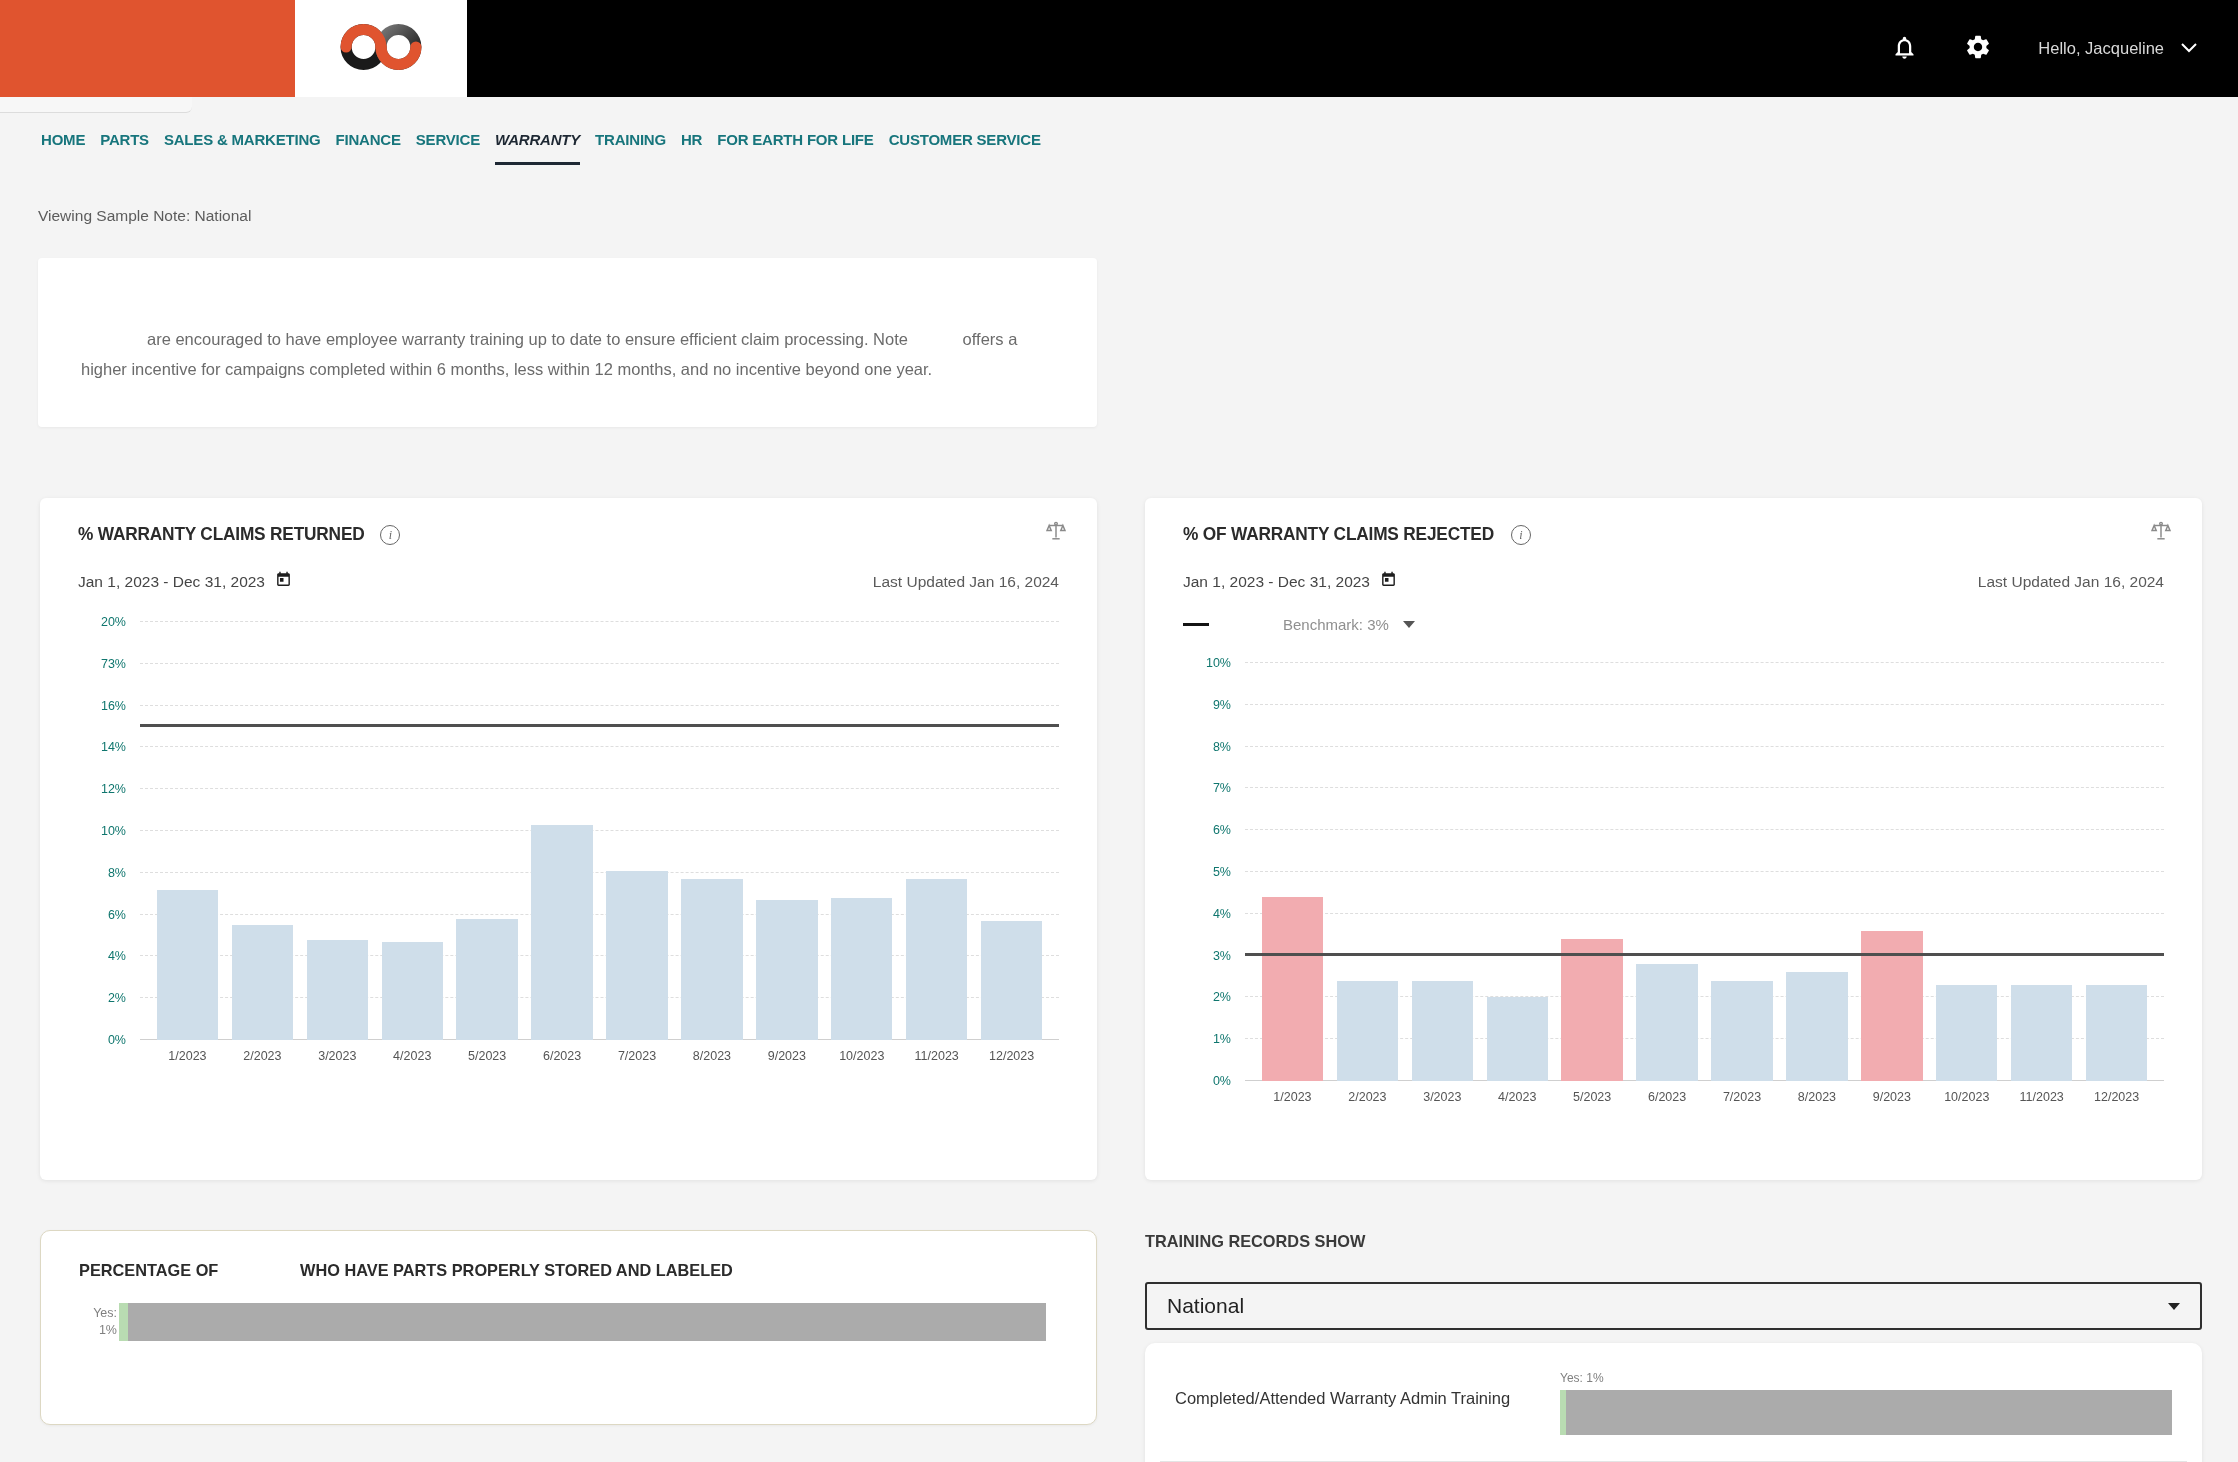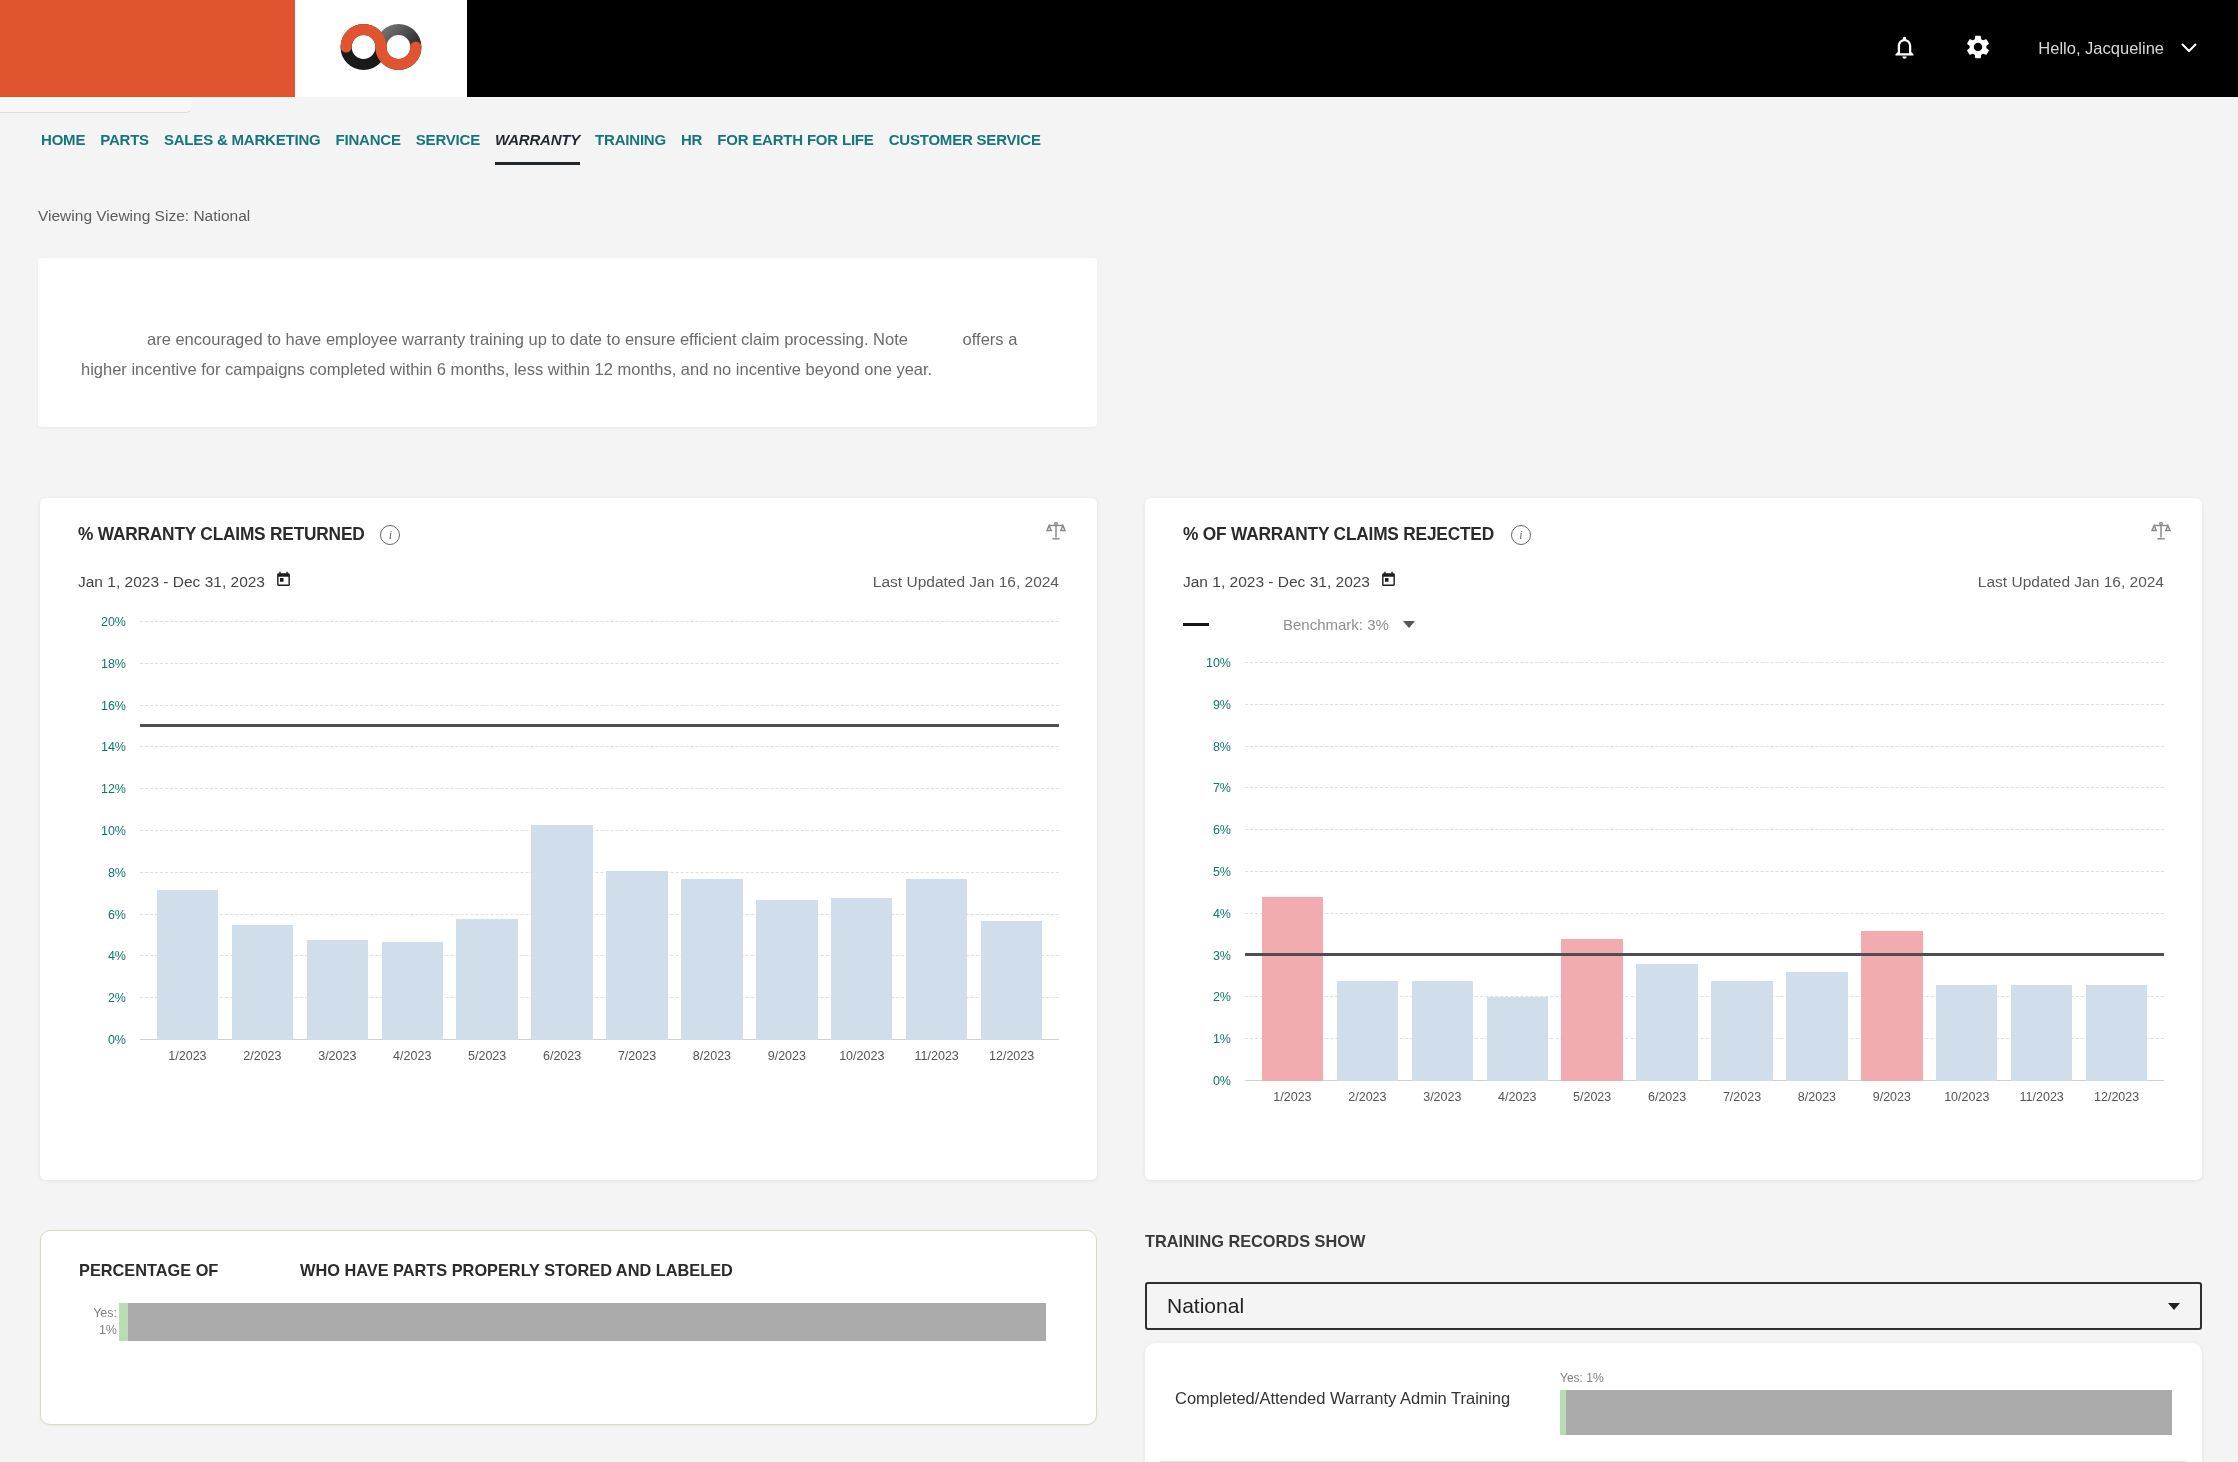--- a/index.html
+++ b/index.html
@@ -155,21 +155,21 @@
     <a class="nav-item">SALES &amp; MARKETING</a>
     <a class="nav-item">FINANCE</a>
     <a class="nav-item">SERVICE</a>
     <a class="nav-item active">WARRANTY</a>
     <a class="nav-item">TRAINING</a>
     <a class="nav-item">HR</a>
     <a class="nav-item">FOR EARTH FOR LIFE</a>
     <a class="nav-item">CUSTOMER SERVICE</a>
   </nav>
 
-  <div class="viewing">Viewing Viewing Size: National</div>
+  <div class="viewing">Viewing Sample Note: National</div>
 
   <section class="notice-card">
     <p><span class="gap-spacer w66"></span><span>are encouraged to have employee warranty training up to date to ensure efficient claim processing. Note</span><span class="gap-spacer w50"></span> <span>offers a higher incentive for campaigns completed within 6 months, less within 12 months, and no incentive beyond one year.</span></p>
   </section>
 
   <section class="chart-card left">
     <div class="card-inner">
       <button class="scale-btn">
         <span>
           <svg width="22" height="22" viewBox="0 0 24 24" fill="none" stroke="#8a8a8a" stroke-width="1.6">
@@ -211,21 +211,21 @@
             <div class="ylab" style="bottom: 40%;">8%</div>
             <div class="gridline" style="bottom: 50%;"></div>
             <div class="ylab" style="bottom: 50%;">10%</div>
             <div class="gridline" style="bottom: 60%;"></div>
             <div class="ylab" style="bottom: 60%;">12%</div>
             <div class="gridline" style="bottom: 70%;"></div>
             <div class="ylab" style="bottom: 70%;">14%</div>
             <div class="gridline" style="bottom: 80%;"></div>
             <div class="ylab" style="bottom: 80%;">16%</div>
             <div class="gridline" style="bottom: 90%;"></div>
-            <div class="ylab" style="bottom: 90%;">18%</div>
+            <div class="ylab" style="bottom: 90%;">73%</div>
             <div class="gridline" style="bottom: 100%;"></div>
             <div class="ylab" style="bottom: 100%;">20%</div>
             <div class="bars">
               <div class="slot">
                 <div class="bar" style="height: 36%; background: rgb(207, 222, 234);"></div>
               </div>
               <div class="slot">
                 <div class="bar" style="height: 27.5%; background: rgb(207, 222, 234);"></div>
               </div>
               <div class="slot">

